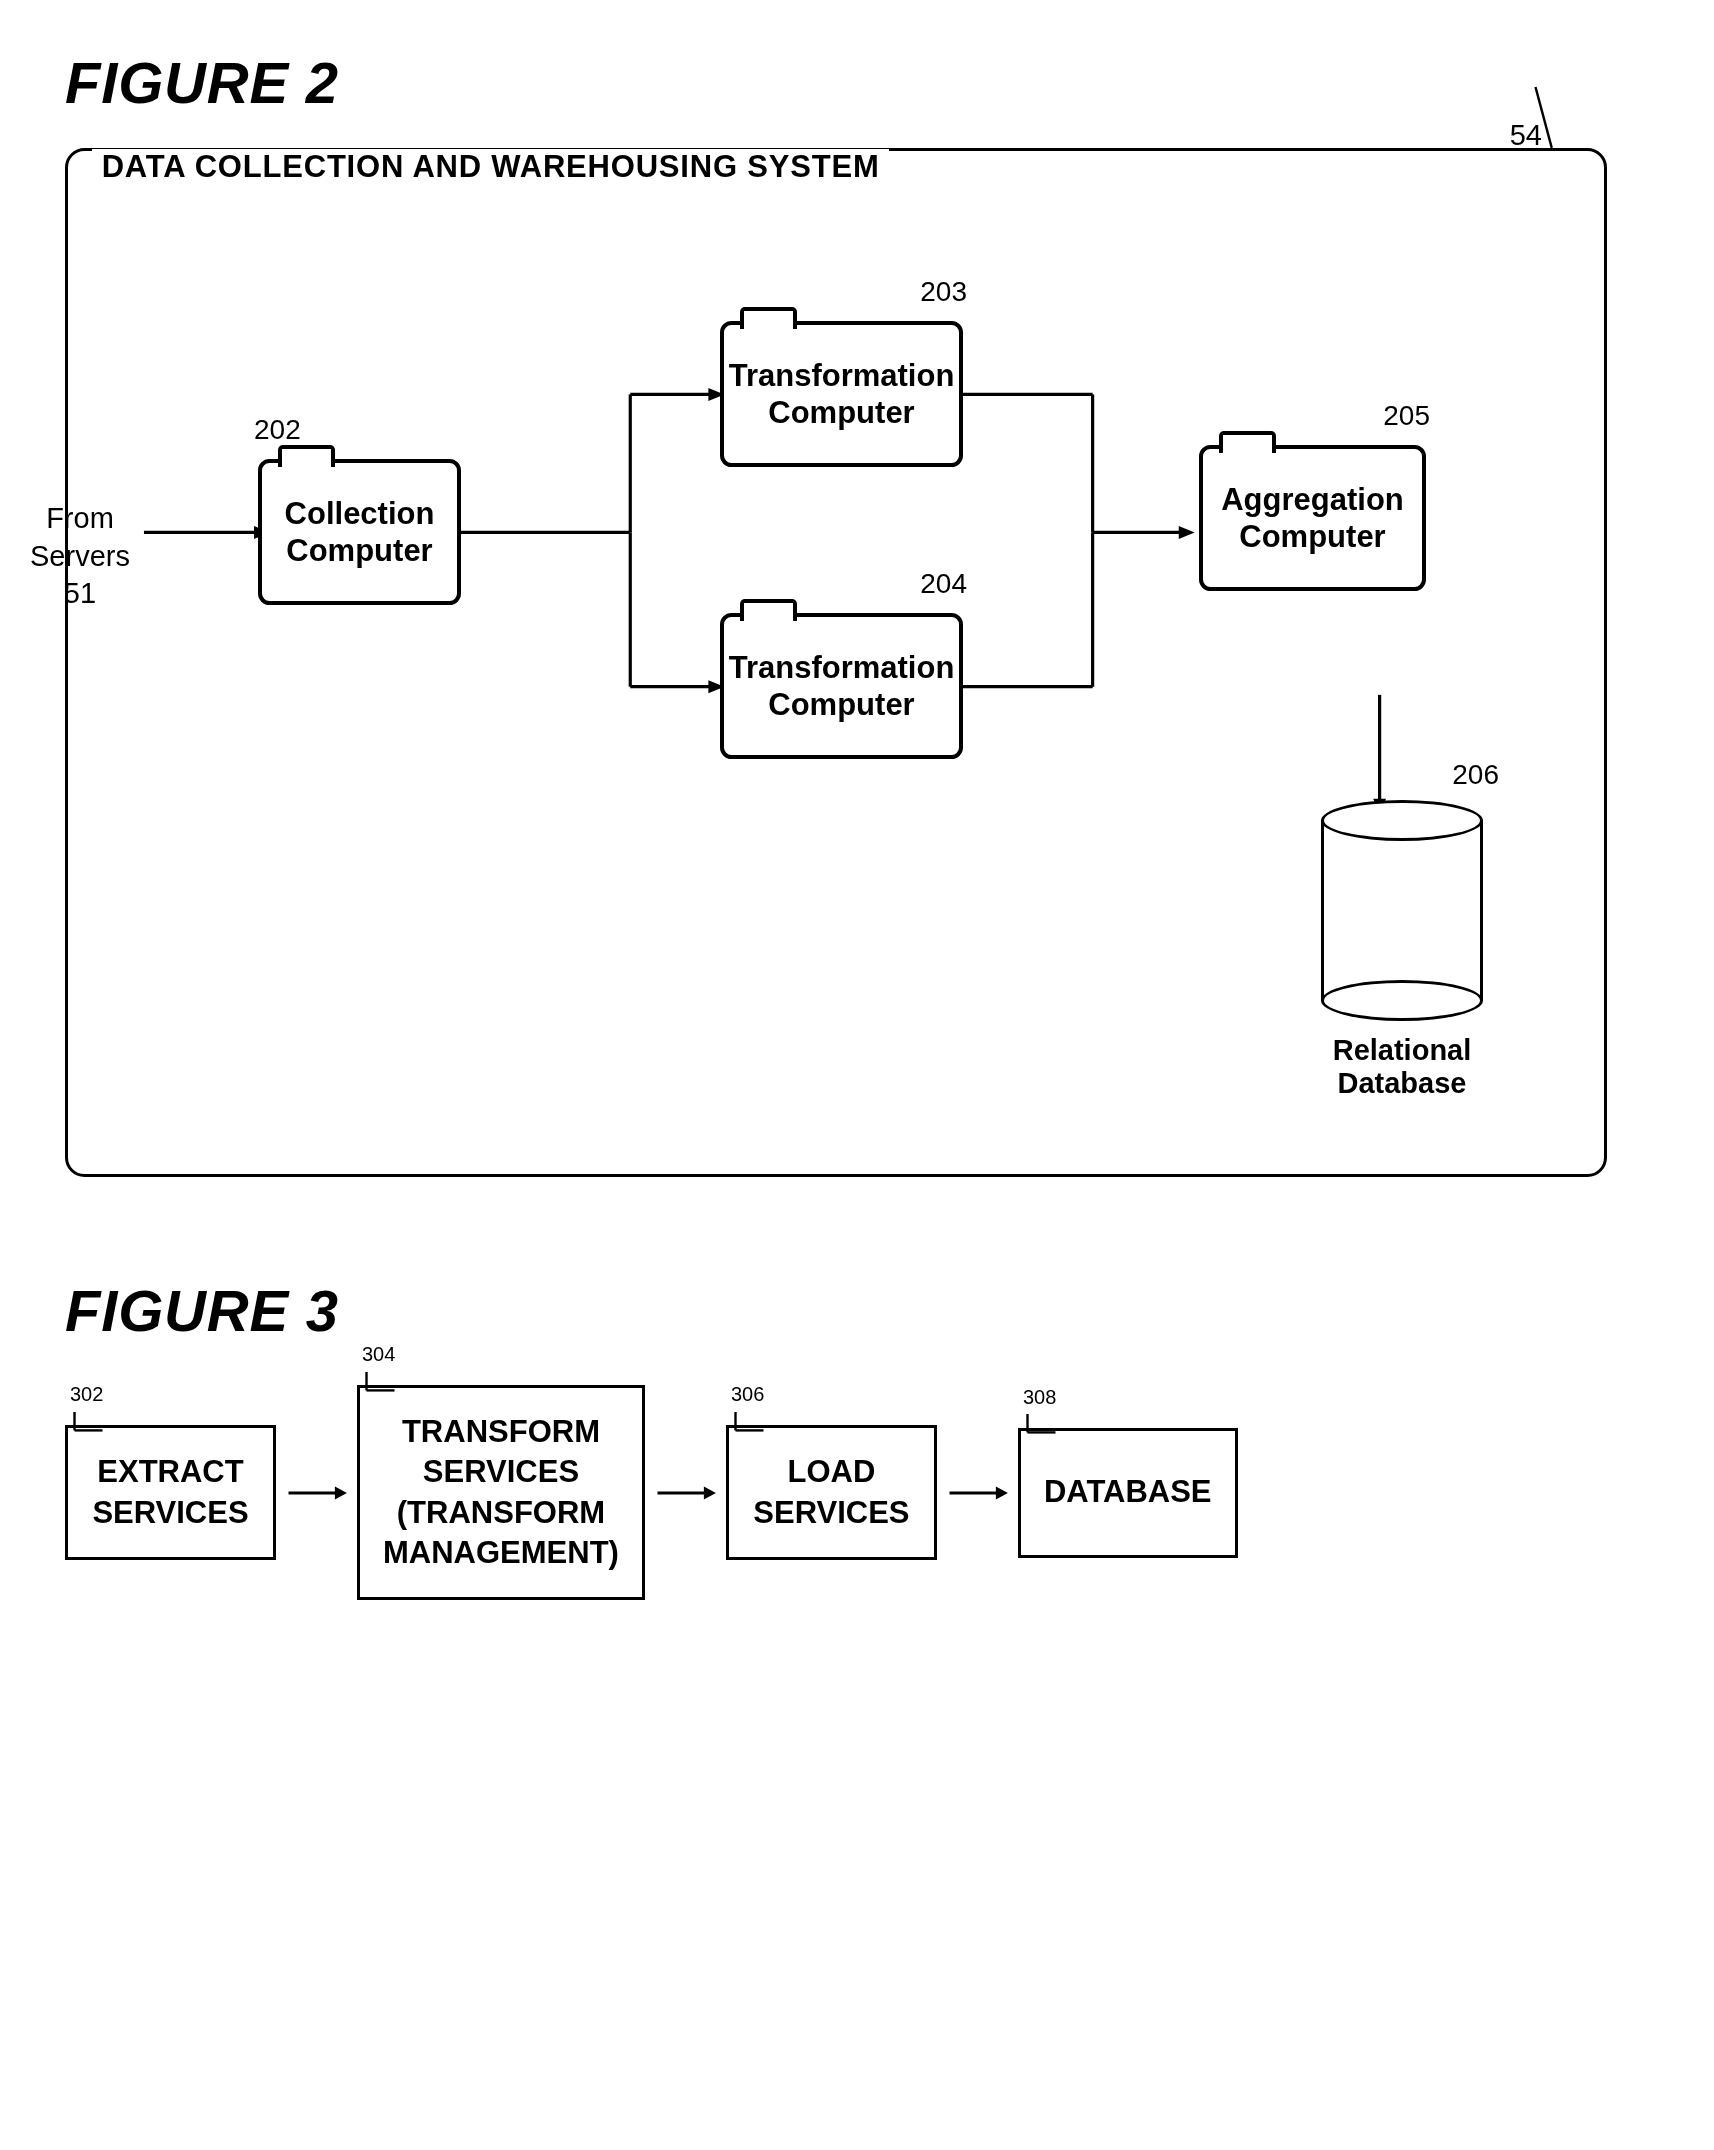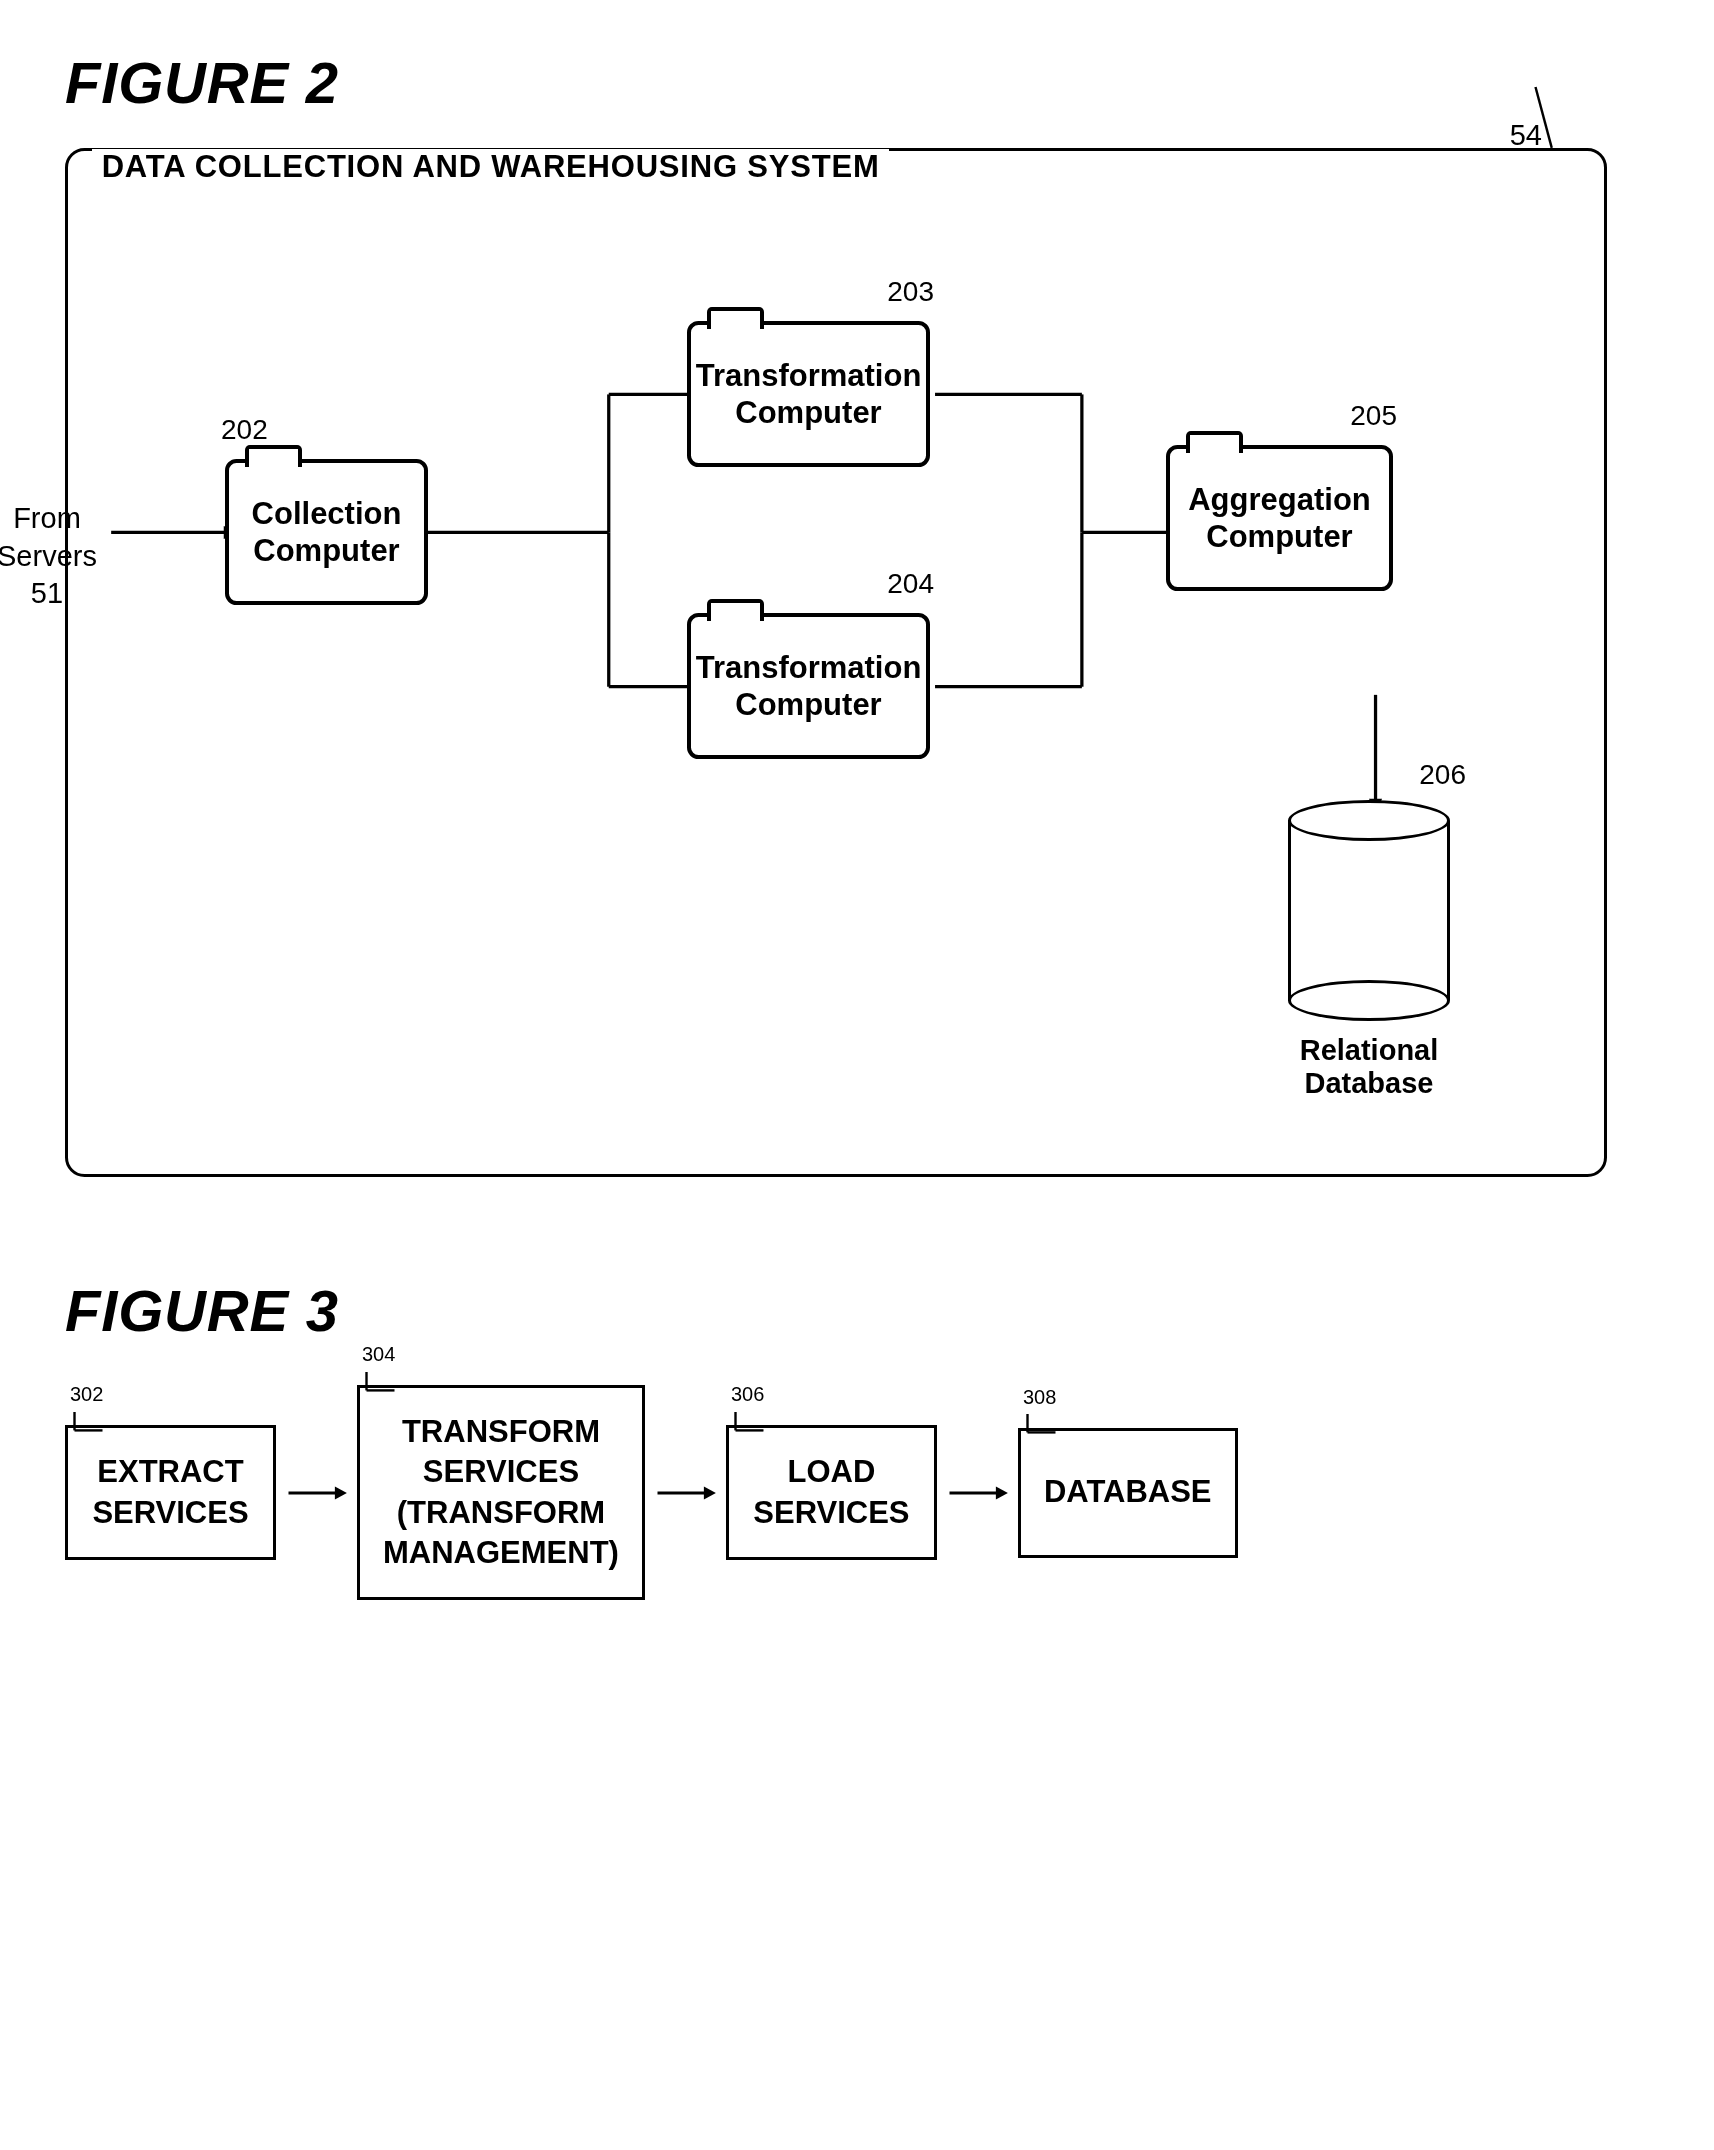--- a/index.html
+++ b/index.html
@@ -21,21 +21,21 @@
 
     
     .fig2-container {
       position: relative;
       margin-bottom: 97px;
     }
 
     .system-box {
       border: 3.2px solid #000;
       border-radius: 19.5px;
-      padding: 49px 49px 65px 35px;
+      padding: 49px 49px 65px 68px;
       position: relative;
       width: 1542px;
       min-height: 974px;
     }
 
     .system-label {
       position: absolute;
       top: -1.6px;
       left: 24px;
       background: #fff;

